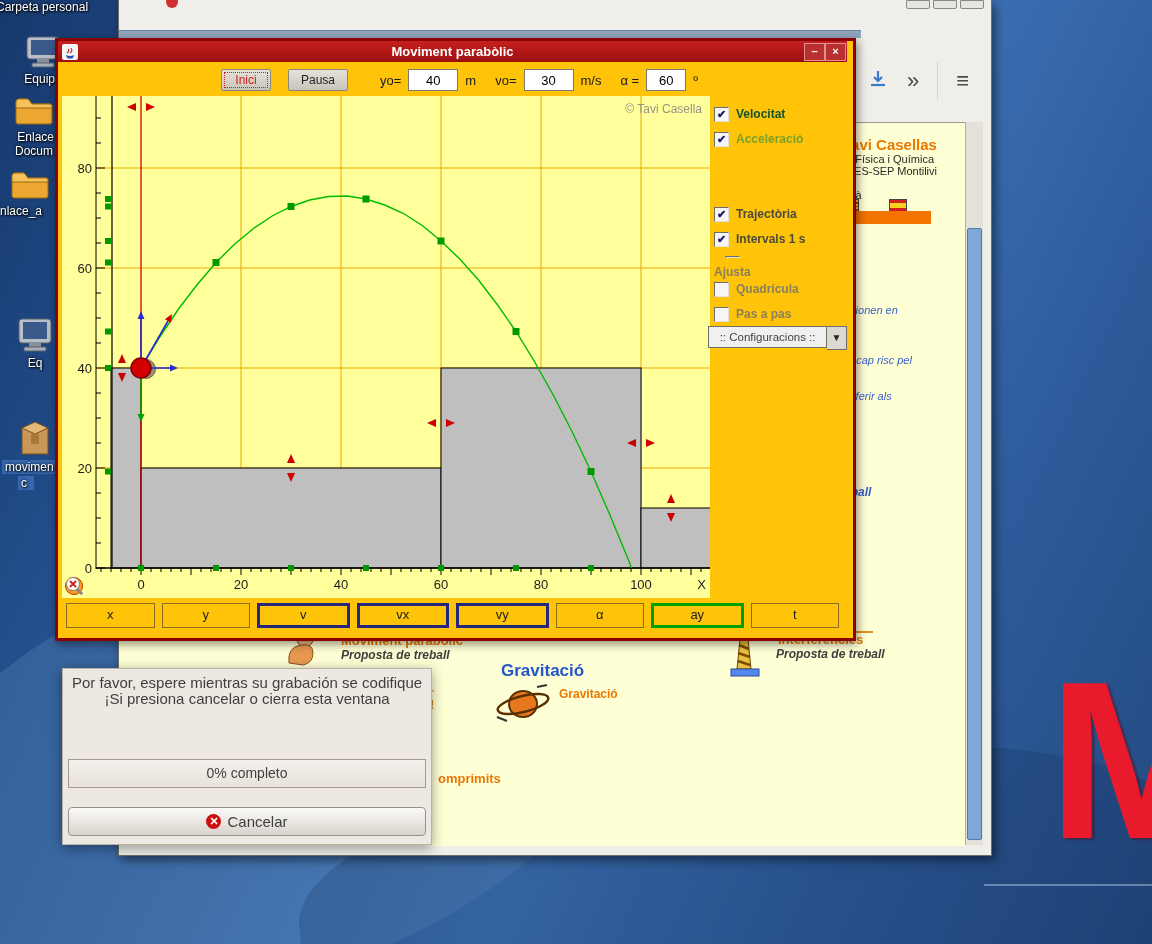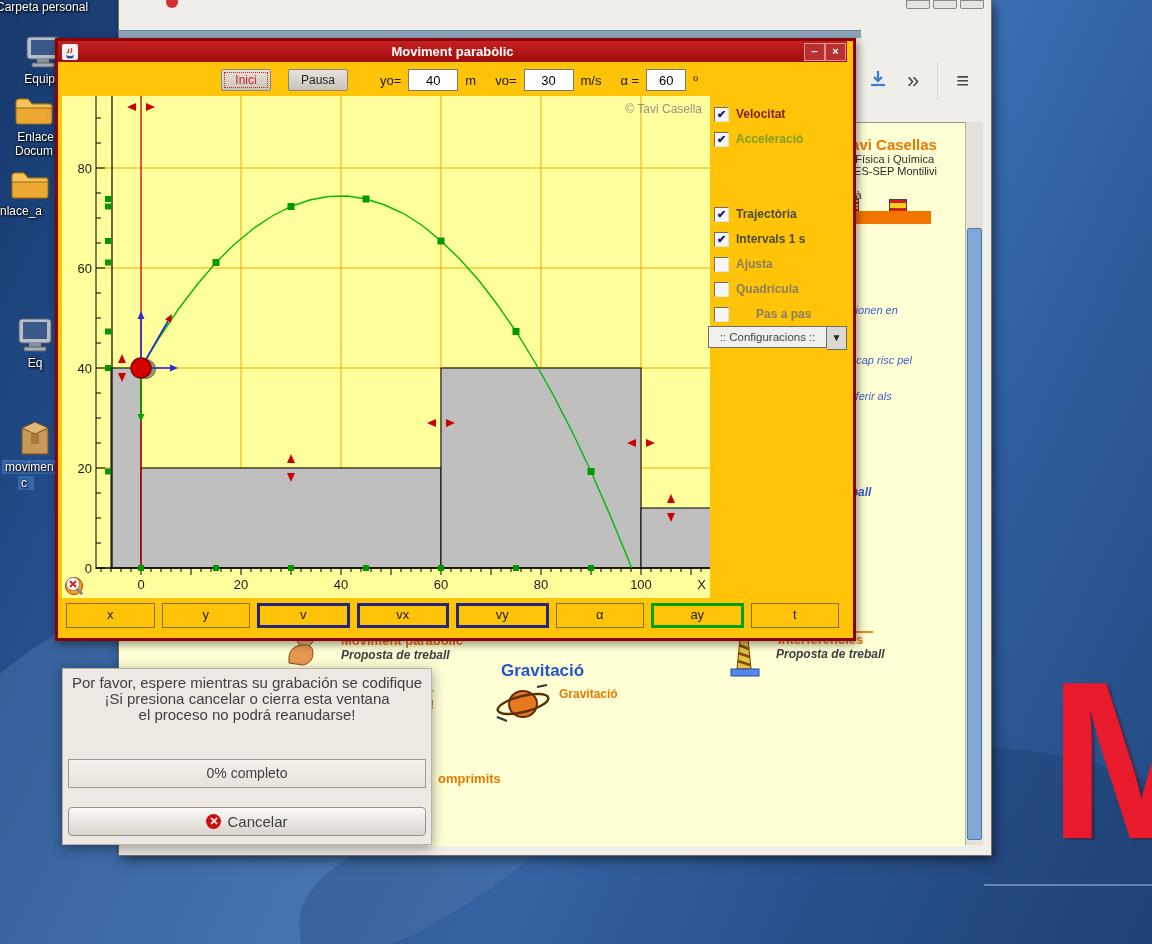--- a/index.html
+++ b/index.html
@@ -412,45 +412,45 @@
               <path d="M13 13 L18 18" stroke="#888" stroke-width="2.5"></path>
               <path d="M6 5 L12 11 M12 5 L6 11" stroke="#CC2020" stroke-width="1.8"></path>
             </svg>
           </span>
       </div>
     </div>
 
     <div id="checkbox-list" class="abs">
         <div class="cbrow" style="top: 0px;">
           <span class="cbbox">✔</span>
-          <span class="cblabel" style="color: #7f1d1d;">Velocitat</span>
+          <span class="cblabel" style="color: #14532d;">Velocitat</span>
         </div>
         <div class="cbrow" style="top: 25px;">
           <span class="cbbox">✔</span>
           <span class="cblabel" style="color: rgb(124, 160, 39);">Acceleració</span>
         </div>
         <div class="cbrow" style="top: 100px;">
           <span class="cbbox">✔</span>
           <span class="cblabel" style="color: rgb(74, 74, 58);">Trajectòria</span>
         </div>
         <div class="cbrow" style="top: 125px;">
           <span class="cbbox">✔</span>
           <span class="cblabel" style="color: rgb(74, 74, 58);">Intervals 1 s</span>
         </div>
-        <div class="cbrow" style="top: 150px;">
+        <div class="cbrow" style="top: 150px; flex-direction: column;">
           <span class="cbbox"></span>
           <span class="cblabel" style="color: rgb(138, 127, 92);">Ajusta</span>
         </div>
         <div class="cbrow" style="top: 175px;">
           <span class="cbbox"></span>
           <span class="cblabel" style="color: rgb(138, 127, 92);">Quadrícula</span>
         </div>
         <div class="cbrow" style="top: 200px;">
           <span class="cbbox"></span>
-          <span class="cblabel" style="color: rgb(138, 127, 92); margin-left: 20px;">Pas a pas</span>
+          <span class="cblabel" style="color: rgb(138, 127, 92);">Pas a pas</span>
         </div>
       </div>
 
     <div id="configsel" class="abs">
       <div id="configfield">:: Configuracions ::</div>
       <div id="configarrow">▼</div>
     </div>
 
     <div id="varbtns" class="abs">
         <div class="vbtn thin">x</div>
@@ -461,21 +461,20 @@
         <div class="vbtn thin">α</div>
         <div class="vbtn green">ay</div>
         <div class="vbtn thin">t</div>
       </div>
   </div>
 
   <div id="dialog" class="abs">
     <div style="padding-top:6px;">
       <div class="dline">Por favor, espere mientras su grabación se codifique</div>
       <div class="dline">¡Si presiona cancelar o cierra esta ventana</div>
-      <div class="dline">el proceso no podrá reanudarse!</div>
     </div>
     <div id="progress">0% completo</div>
     <div id="cancelbtn">
       <span class="xcirc">✕</span>
       <span>Cancelar</span>
     </div>
   </div>
 </div>
 
 </body></html>

